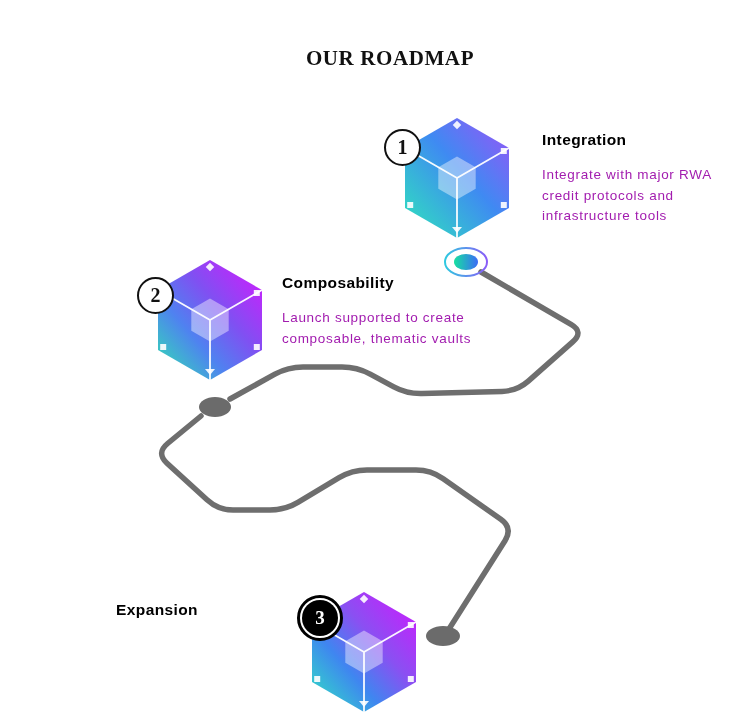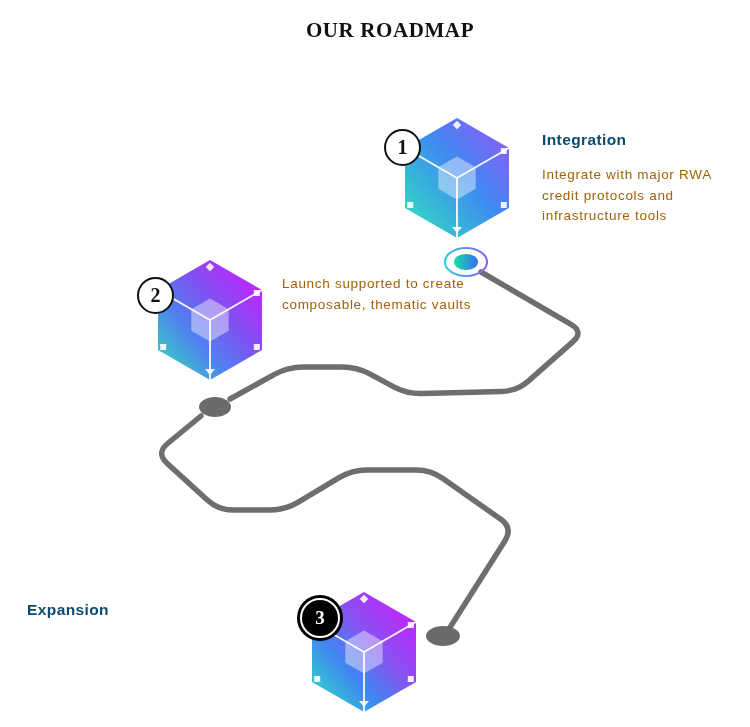--- a/index.html
+++ b/index.html
@@ -1,46 +1,46 @@
 <!DOCTYPE html>
 <html><head>
 <meta charset="utf-8">
 <style>
   html,body{margin:0;padding:0;background:#ffffff;}
   .canvas{
     position:relative;width:750px;height:727px;background:#ffffff;overflow:hidden;
     font-family:"Liberation Sans", sans-serif;
   }
   .title{
-    position:absolute;left:30px;top:18px;width:720px;text-align:center;
+    position:absolute;left:30px;top:46px;width:720px;text-align:center;
     font-family:"Liberation Serif", serif;font-weight:700;font-size:21px;
     letter-spacing:0.6px;color:#111111;
   }
   #road-svg{position:absolute;left:0;top:0;width:750px;height:727px;pointer-events:none;}
   .cube-svg{position:absolute;width:104px;height:120px;}
   .badge{
     position:absolute;border-radius:50%;display:flex;align-items:center;justify-content:center;
     font-family:"Liberation Serif", serif;font-weight:700;background:#ffffff;z-index:3;
   }
   .badge-outline{width:33px;height:33px;border:2.5px solid #111111;font-size:20px;color:#111111;}
   .badge-filled{width:36px;height:36px;border:3px solid #000000;padding:2px;}
   .badge-filled .badge-inner{
     width:100%;height:100%;background:#000000;border-radius:50%;
     display:flex;align-items:center;justify-content:center;color:#ffffff;font-size:19px;
     font-family:"Liberation Serif", serif;font-weight:700;
   }
   .step-text{position:absolute;z-index:2;}
   .step-heading{
-    font-size:15.5px;font-weight:700;color:#0c4a6e;letter-spacing:0.4px;margin:0 0 16px 0;
+    font-size:15.5px;font-weight:700;color:#000000;letter-spacing:0.4px;margin:0 0 16px 0;
   }
   .step-desc{
-    font-size:13.5px;font-weight:400;color:#a16207;letter-spacing:0.7px;
+    font-size:13.5px;font-weight:400;color:#a21caf;letter-spacing:0.7px;
     line-height:20.5px;white-space:pre-line;margin:0;
   }
-  .align-right{text-align:left;}
+  .align-right{text-align:center;}
   
   #cube-1{left:405px;top:118px;}
   #cube-2{left:158px;top:260px;}
   #cube-3{left:312px;top:592px;}
   #badge-1{left:384px;top:129px;}
   #badge-2{left:137px;top:277px;}
   #badge-3{left:297px;top:595px;}
   #text-1{left:542px;top:131px;width:200px;}
   #text-2{left:282px;top:274px;width:230px;}
   #text-3{right:463px;top:601px;width:260px;}
@@ -115,20 +115,21 @@
       <path d="M0,30 L52,60 L104,30 M52,60 L52,120" stroke="#ffffff" stroke-width="1.8" fill="none" stroke-opacity="0.95"></path>
       <polygon points="52.0,38.4 70.7,49.2 70.7,70.8 52.0,81.6 33.3,70.8 33.3,49.2" fill="#ffffff" fill-opacity="0.42"></polygon>
       <rect x="95.8" y="30.0" width="6" height="6" fill="#ffffff" fill-opacity="0.9"></rect>
       <rect x="95.8" y="84.0" width="6" height="6" fill="#ffffff" fill-opacity="0.9"></rect>
       <rect x="2.2" y="84.0" width="6" height="6" fill="#ffffff" fill-opacity="0.9"></rect>
       <rect x="2.2" y="30.0" width="6" height="6" fill="#ffffff" fill-opacity="0.9"></rect>
       <rect x="49" y="4" width="6" height="6" transform="rotate(45 52 7)" fill="#ffffff" fill-opacity="0.9"></rect>
       <polygon points="47,109 57,109 52,115" fill="#ffffff" fill-opacity="0.9"></polygon>
     </svg>
   <div class="step-text" id="text-2">
+    <div class="step-heading">Composability</div>
     <p class="step-desc">Launch supported to create
 composable, thematic vaults</p>
   </div>
 
   <div class="badge badge-filled" id="badge-3">
     <span class="badge-inner">3</span>
   </div>
   <svg class="cube-svg" id="cube-3" viewBox="0 0 104 120">
       <defs>
         <linearGradient id="cg2" x1="1" y1="0" x2="0" y2="1">

